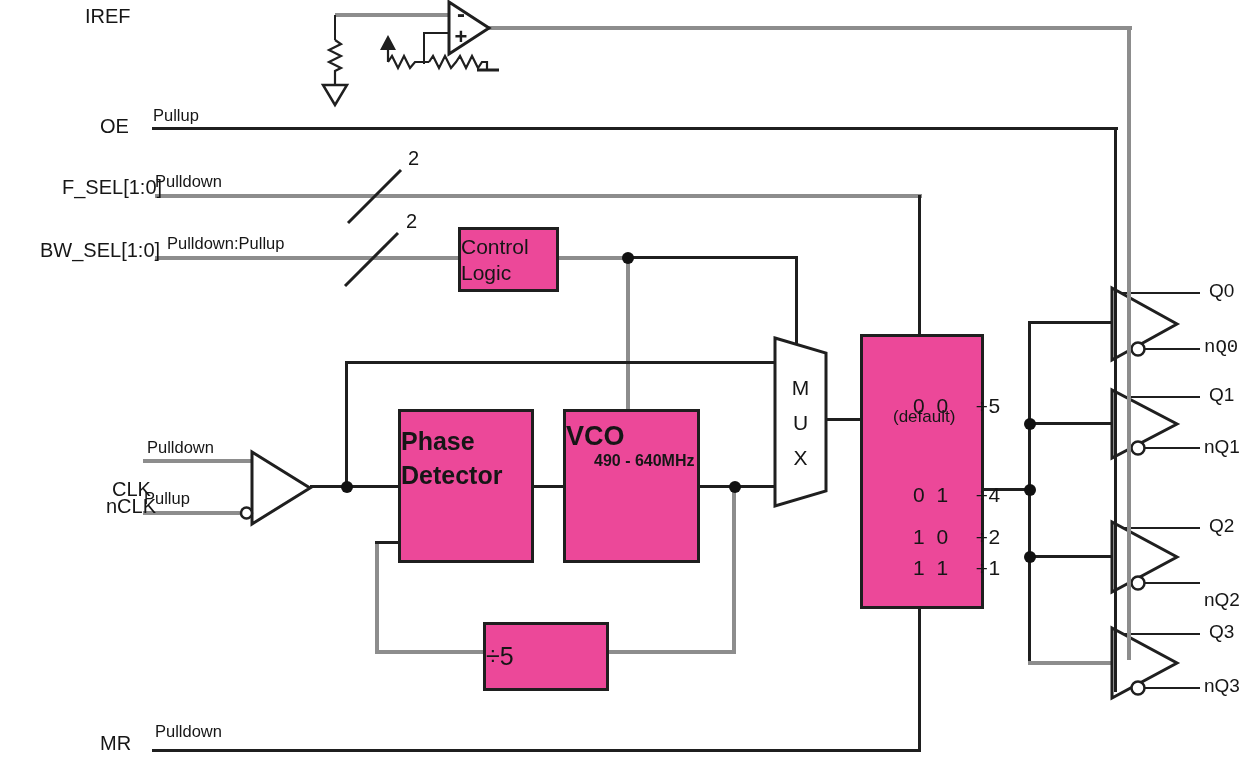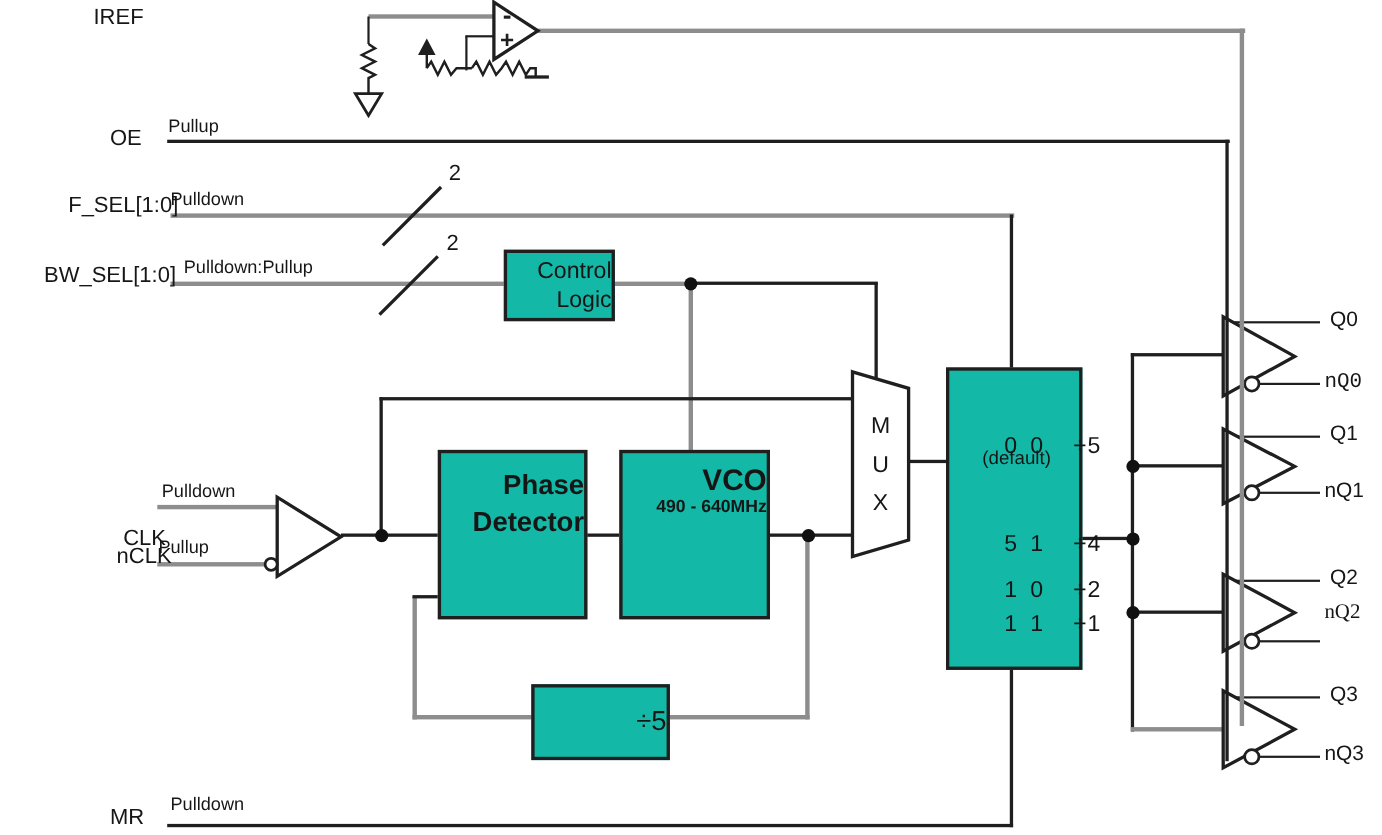--- a/index.html
+++ b/index.html
@@ -5,22 +5,22 @@
   html,body{margin:0;padding:0;background:#fff;}
   #canvas{position:relative;width:1256px;height:759px;background:#fff;overflow:hidden;
           font-family:"Liberation Sans", sans-serif;color:#161616;}
   .wh,.wv{position:absolute;}
   .wh.b{height:3px;background:#1f1f1f;}
   .wh.g{height:4px;background:#8d8d8d;}
   .wh.t{height:2px;background:#1f1f1f;}
   .wv.b{width:3px;background:#1f1f1f;}
   .wv.g{width:4px;background:#8d8d8d;}
   .wv.t{width:2px;background:#1f1f1f;}
-  .box{position:absolute;background:#14b8a6;border:3px solid #1f1f1f;box-sizing:border-box;
-       display:flex;flex-direction:column;align-items:flex-end;text-align:center;}
+  .box{position:absolute;background:#ec4899;border:3px solid #1f1f1f;box-sizing:border-box;
+       display:flex;flex-direction:column;align-items:flex-start;text-align:center;}
   .lbl{position:absolute;font-size:20px;white-space:nowrap;line-height:1.05;}
   .attr{position:absolute;font-size:16.5px;white-space:nowrap;}
   .busnum{position:absolute;font-size:20px;}
   .dot{position:absolute;width:12px;height:12px;background:#111;border-radius:50%;
        transform:translate(-50%,-50%);}
   svg{position:absolute;left:0;top:0;}
   .drow{position:absolute;left:9px;font-size:21px;letter-spacing:1px;white-space:pre;}
   .drow .c{display:inline-block;width:63px;letter-spacing:3px;}
   .dnote{position:absolute;left:30px;font-size:17px;}
   .muxletters{position:absolute;left:775px;top:353px;width:51px;height:138px;
@@ -92,21 +92,21 @@
   <div class="box" style="left:483px;top:622px;width:126px;height:69px;justify-content:center;font-size:25px;">
     <div>÷5</div>
   </div>
 
   <div class="box" style="left:860px;top:334px;width:124px;height:275px;display:block;text-align:left;">
     <div class="drow" style="top:33px;">
       <span class="c">0 0</span><span>÷5</span>
     </div>
     <div class="dnote" style="top:70px;">(default)</div>
     <div class="drow" style="top:122px;">
-      <span class="c">5 1</span><span>÷4</span>
+      <span class="c">0 1</span><span>÷4</span>
     </div>
     <div class="drow" style="top:164px;">
       <span class="c">1 0</span><span>÷2</span>
     </div>
     <div class="drow" style="top:195px;">
       <span class="c">1 1</span><span>÷1</span>
     </div>
   </div>
 
   <svg width="1256" height="759" viewBox="0 0 1256 759">
@@ -189,17 +189,17 @@
   <div class="lbl" style="left:106px;top:496px;">nCLK</div>
   <div class="attr" style="left:144px;top:489px;">Pullup</div>
   <div class="lbl" style="left:100px;top:733px;">MR</div>
   <div class="attr" style="left:155px;top:722px;">Pulldown</div>
 
   <div class="lbl" style="left:1209px;top:281px;font-size:19px;">Q0</div>
   <div class="lbl" style="left:1204px;top:338px;font-size:19px;font-family:Liberation Mono, monospace;">nQ0</div>
   <div class="lbl" style="left:1209px;top:385px;font-size:19px;">Q1</div>
   <div class="lbl" style="left:1204px;top:437px;font-size:19px;">nQ1</div>
   <div class="lbl" style="left:1209px;top:516px;font-size:19px;">Q2</div>
-  <div class="lbl" style="left:1204px;top:547px;font-size:19px;font-family:Liberation Serif, serif;">nQ2</div>
+  <div class="lbl" style="left:1204px;top:590px;font-size:19px;">nQ2</div>
   <div class="lbl" style="left:1209px;top:622px;font-size:19px;">Q3</div>
   <div class="lbl" style="left:1204px;top:676px;font-size:19px;">nQ3</div>
 
 </div>
 
 </body></html>

